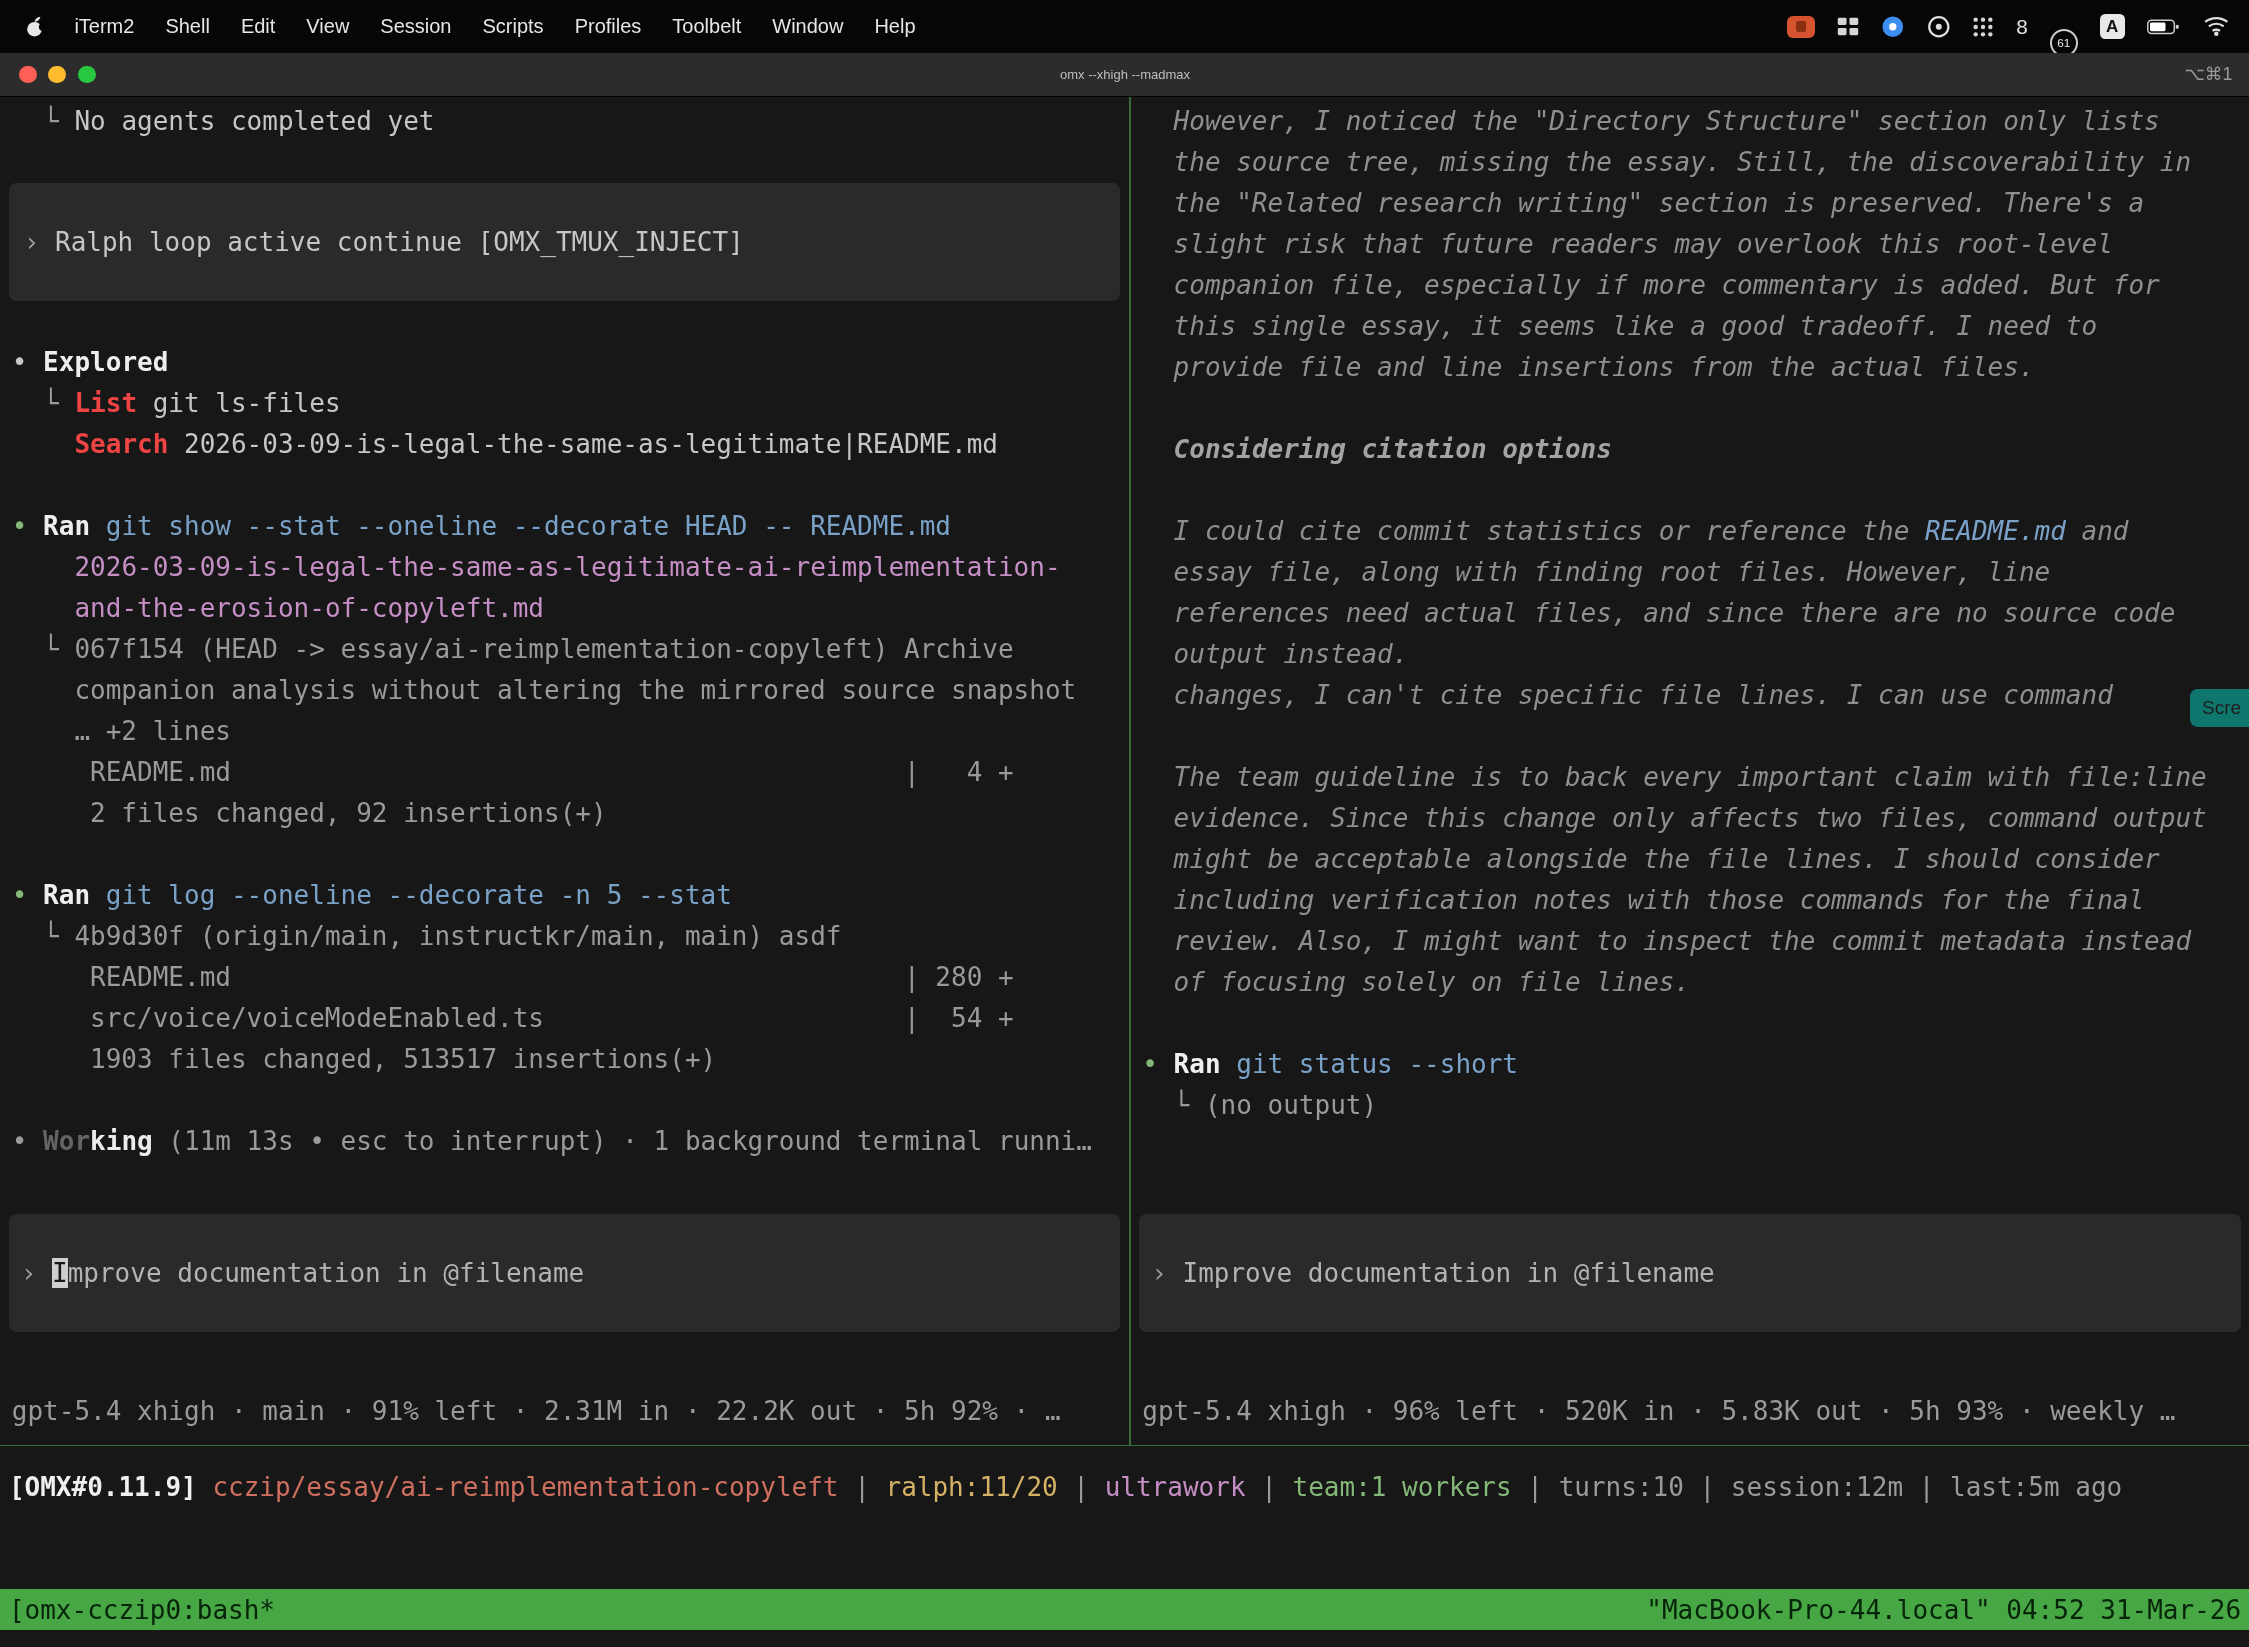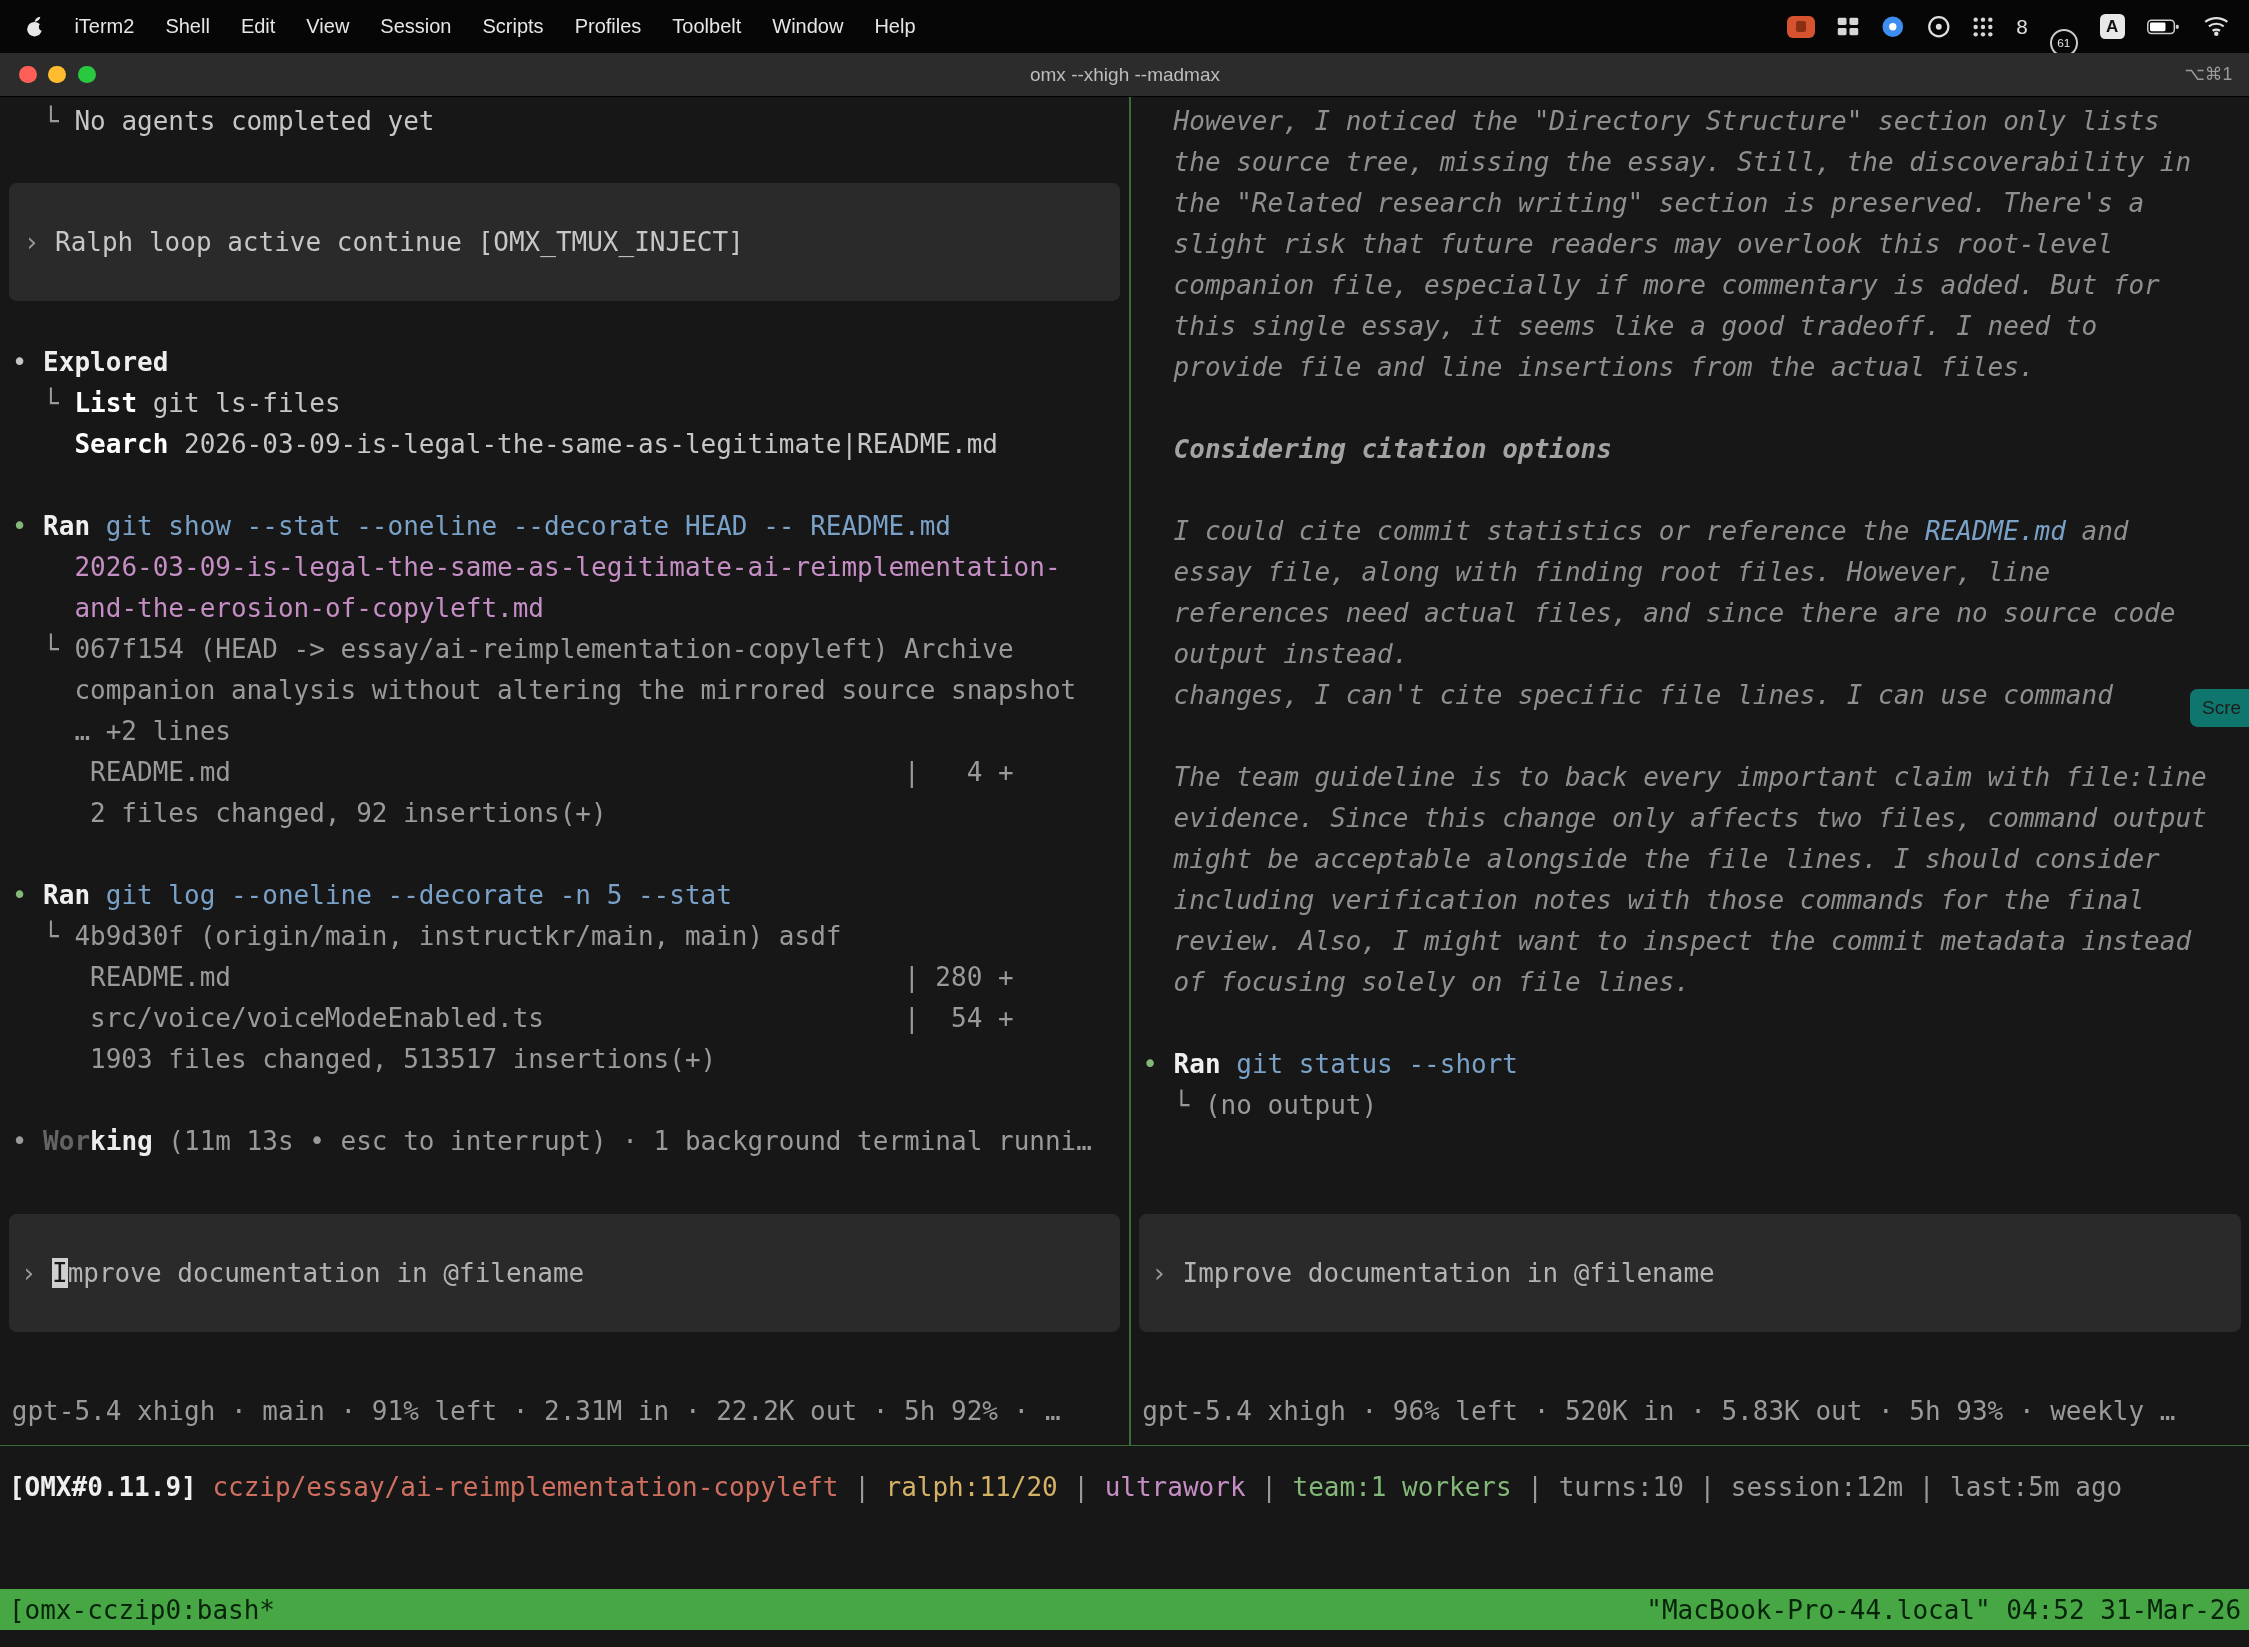--- a/index.html
+++ b/index.html
@@ -28,21 +28,21 @@
              font-family:"Liberation Sans",sans-serif; }
   .eight { font-size:20.7px; color:#e2e2e2; font-family:"Liberation Sans",sans-serif; }
 
   
   .titlebar { height:44px; background:#2c2c2c; border-bottom:0.7px solid #000;
               display:flex; align-items:center; position:relative;
               font-family:"Liberation Sans","DejaVu Sans",sans-serif; }
   .traffic { display:flex; gap:11.8px; padding-left:19px; z-index:2; }
   .tl { width:17.7px; height:17.7px; border-radius:50%; display:block; }
   .tl-red { background:#ff5f57; } .tl-yellow { background:#febc2e; } .tl-green { background:#28c840; }
-  .wtitle { position:absolute; left:0; right:0; text-align:center; color:#bdbdbd; font-size:19px; }
+  .wtitle { position:absolute; left:0; right:0; text-align:center; color:#bdbdbd; font-size:13px; }
   .wshort { margin-left:auto; padding-right:17.7px; color:#9a9a9a; font-size:17.7px; z-index:2; }
 
   
   .panes { display:flex; height:1349px; border-bottom:1.5px solid #3a6b3a; }
   .pane { display:flex; flex-direction:column; padding-bottom:13.3px; overflow:hidden;gap:48px; }
   .pane-left { width:1129px; }
   .vdivider { width:1.5px; background:#3a6b3a; }
   .pane-right { flex:1; }
   .pane-body { flex:1; padding-top:4.4px; overflow:hidden; font-size:26px; line-height:41px; color:#c6c6c6; }
   .tline { white-space:pre; padding-left:11.8px; }
@@ -53,21 +53,21 @@
   .input-box { margin-top:auto; }
   .input-box span { white-space:pre; }
   .pane-status { margin:10.3px 0 0 11.8px; color:#9a9a9a; font-size:26px; line-height:41px; white-space:pre; }
   .cursor { background:#cfcfcf; color:#171717; }
   .s-input { color:#b3b3b3; }
 
   .s-fg { color:#c6c6c6; }
   .s-dim { color:#9a9a9a; }
   .s-boldwhite { color:#efefef; font-weight:bold; }
   .s-blue { color:#7aa2c8; }
-  .s-blueb { color:#ffffff; font-weight:bold;margin-top:38px; }
+  .s-blueb { color:#ef4444; font-weight:bold;margin-top:38px; }
   .s-magenta { color:#c58ec4; }
   .s-green { color:#84b878; }
   .s-yellow { color:#d4b165; }
   .s-red { color:#cf6f5f; }
   .s-it { color:#8f8f8f; font-style:italic; }
   .s-itb { color:#a3a3a3; font-style:italic; font-weight:bold; }
   .s-itblue { color:#7aa2c8; font-style:italic; }
   .s-shimdark { color:#646464; font-weight:bold; }
   .s-shimlight { color:#ececec; font-weight:bold; }
 

